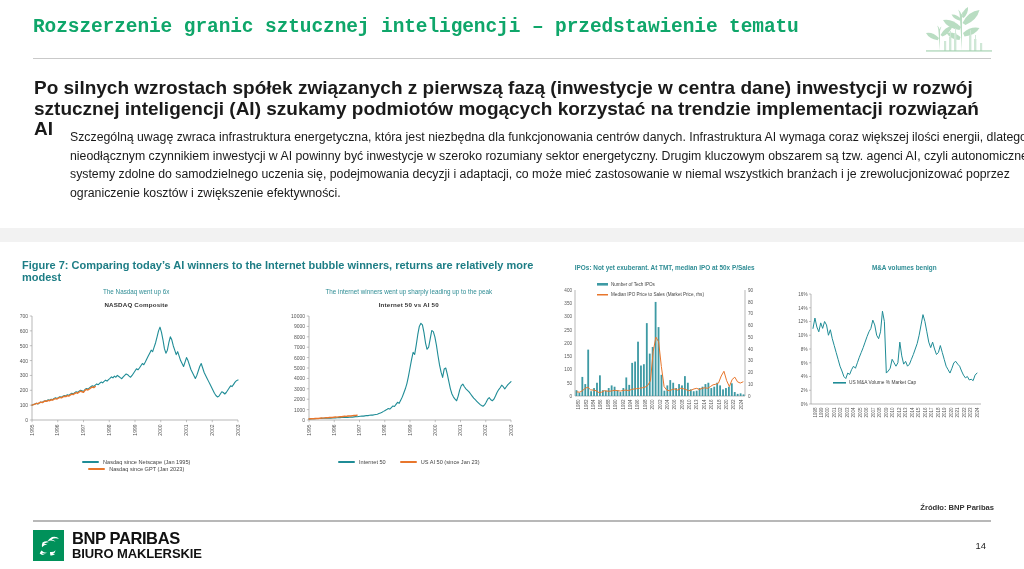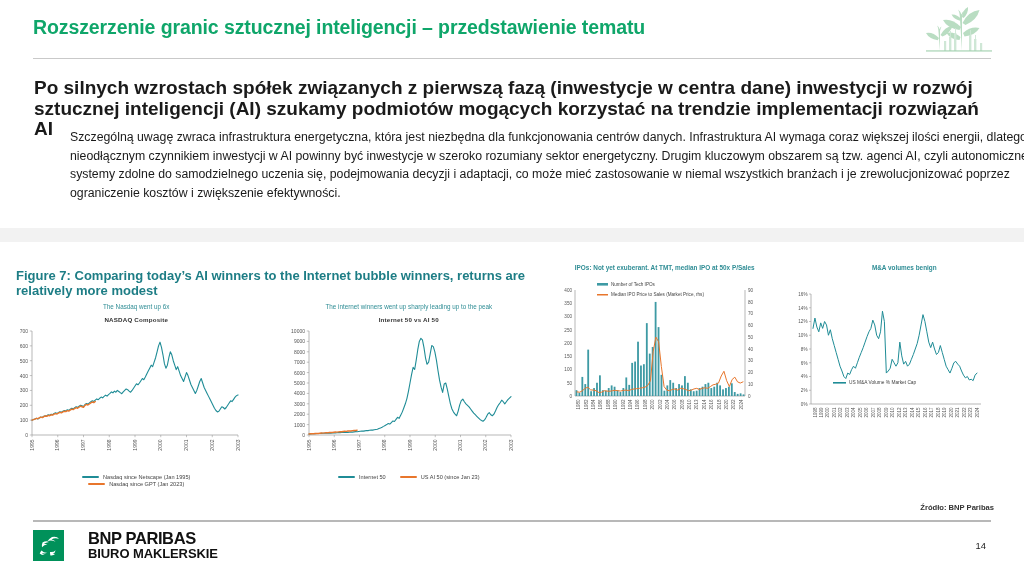--- a/index.html
+++ b/index.html
@@ -6,21 +6,21 @@
   body{
     width:1024px;height:569px;overflow:hidden;
     background:#ffffff;
     font-family:"Liberation Sans", sans-serif;
     color:#1a1a1a;
     position:relative;
   }
   .slide{position:relative;width:1024px;height:569px;background:#fff;}
 
   
-  .header{position:absolute;left:0;top:0;width:1024px;height:62px;}
+  .header{position:absolute;left:0;top:0;width:1024px;height:62px;font-family:Liberation Mono, monospace;}
   .header-title{
     position:absolute;left:33px;top:16px;
     font-size:19.5px;font-weight:bold;color:#0fa66a;
     letter-spacing:-0.1px;white-space:nowrap;
   }
   .header-rule{
     position:absolute;left:33px;top:58px;width:958px;height:1px;background:#c9c9c9;
   }
   .sprout{position:absolute;right:22px;top:3px;width:86px;height:52px;}
 
@@ -40,22 +40,22 @@
 
   
   .sec{position:absolute;top:246px;}
   .sec-left{left:0px;width:545px;}
   .sec-right{left:545px;width:479px;}
   .sec-title{
     font-size:11.4px;font-weight:bold;color:#1a1a1a;text-align:center;
     letter-spacing:0.1px;
   }
   .fig-label{
-    margin-top:22px;font-size:13px;font-weight:bold;color:#1d7d85;
-    padding-left:16px;
+    margin-top:13px;font-size:11px;font-weight:bold;color:#1d7d85;
+    padding-left:22px;
   }
   .pair{display:flex;margin-top:5px;}
   .pane{flex:1;position:relative;}
   .pane-sub{
     font-size:6.3px;color:#2f8d95;text-align:center;font-weight:normal;
     height:10px;
   }
   .pane-sub.bold{font-weight:bold;font-size:6.4px;}
   .chart-title{
     font-size:6.2px;color:#333;text-align:center;font-weight:bold;margin-top:3px;
@@ -69,21 +69,21 @@
   .lg i{display:inline-block;width:17px;height:2.2px;border-radius:1px;}
 
   
   .source{
     position:absolute;right:30px;top:503px;
     font-size:7.6px;font-weight:bold;color:#333;
   }
 
   
   .footer-rule{position:absolute;left:33px;top:520px;width:958px;height:1.5px;background:#b8b8b8;}
-  .logo{position:absolute;left:33px;top:530px;display:flex;align-items:flex-end;gap:24px;}
+  .logo{position:absolute;left:33px;top:530px;display:flex;align-items:flex-end;gap:8px;}
   .logo-mark{width:31px;height:31px;background:#00915a;position:relative;flex:none;}
   .logo-text{line-height:1.06;}
   .logo-l1{font-size:16.5px;font-weight:bold;letter-spacing:-0.4px;color:#111;}
   .logo-l2{font-size:13px;font-weight:bold;letter-spacing:-0.1px;color:#111;}
   .pageno{position:absolute;right:38px;top:540px;font-size:9.4px;font-weight:normal;color:#222;}
 </style>
 </head>
 <body>
 
 <div class="slide">

